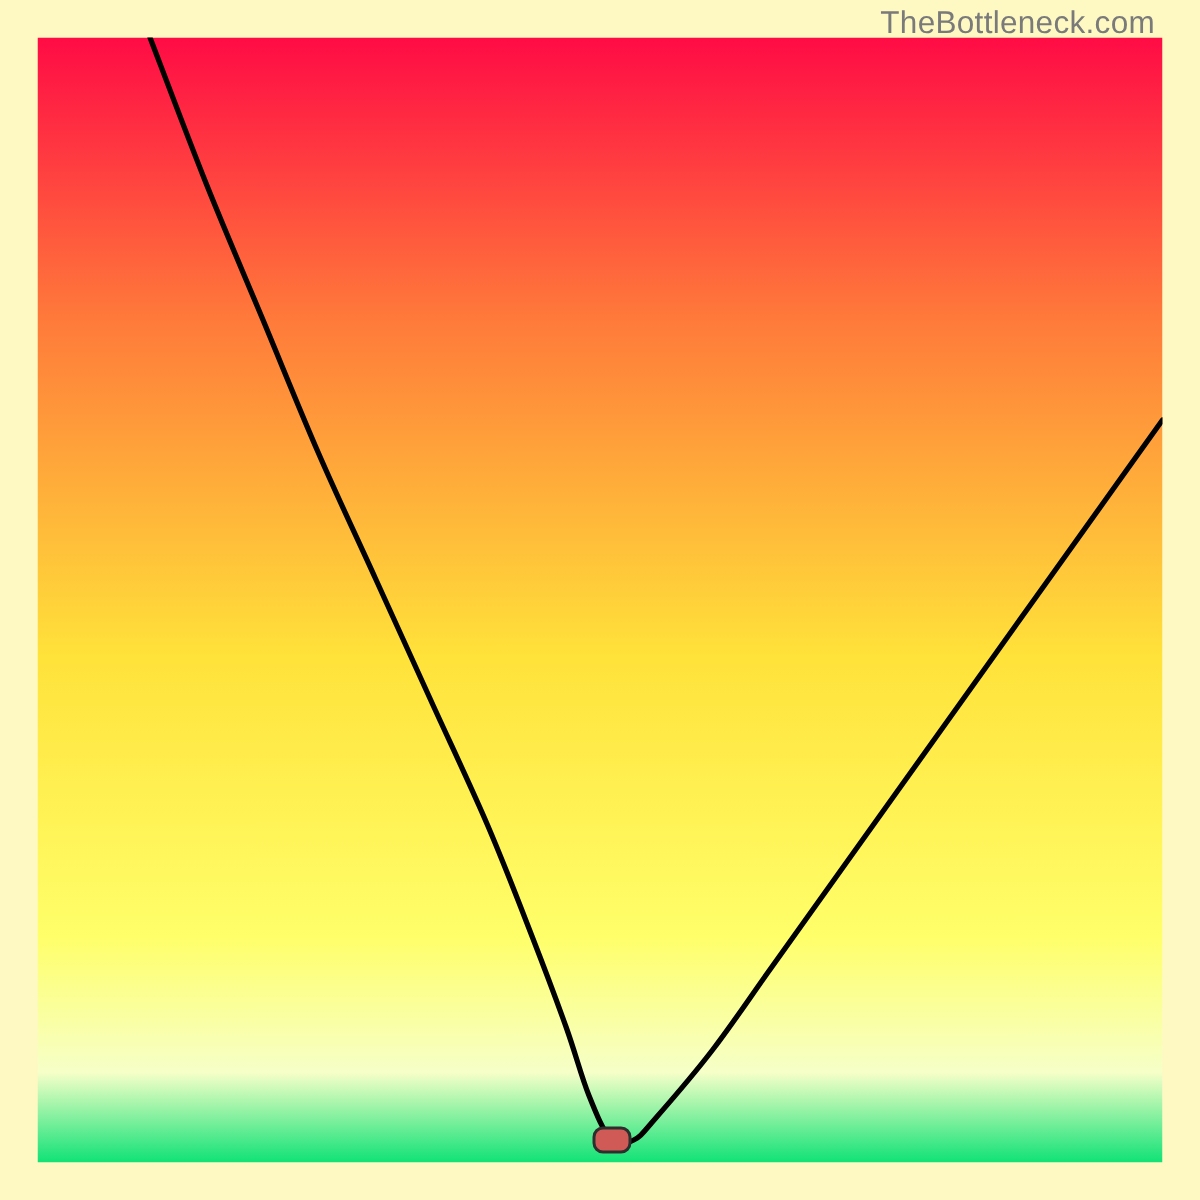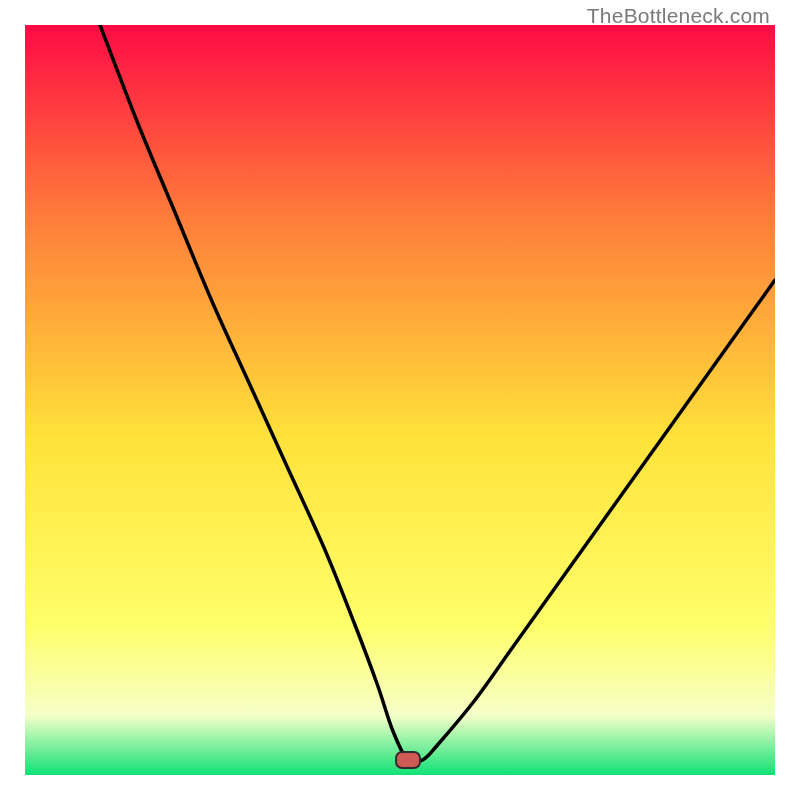--- a/index.html
+++ b/index.html
@@ -7,21 +7,21 @@
     padding: 0;
     width: 800px;
     height: 800px;
     background: #000;
     overflow: hidden;
   }
   .chart-container {
     position: relative;
     width: 800px;
     height: 800px;
-    background: #ffffff;
+    background: #fef9c3;
   }
   .plot-area {
     position: absolute;
     left: 25px;
     top: 25px;
     width: 750px;
     height: 750px;
   }
   .gradient-bg {
     position: absolute;

